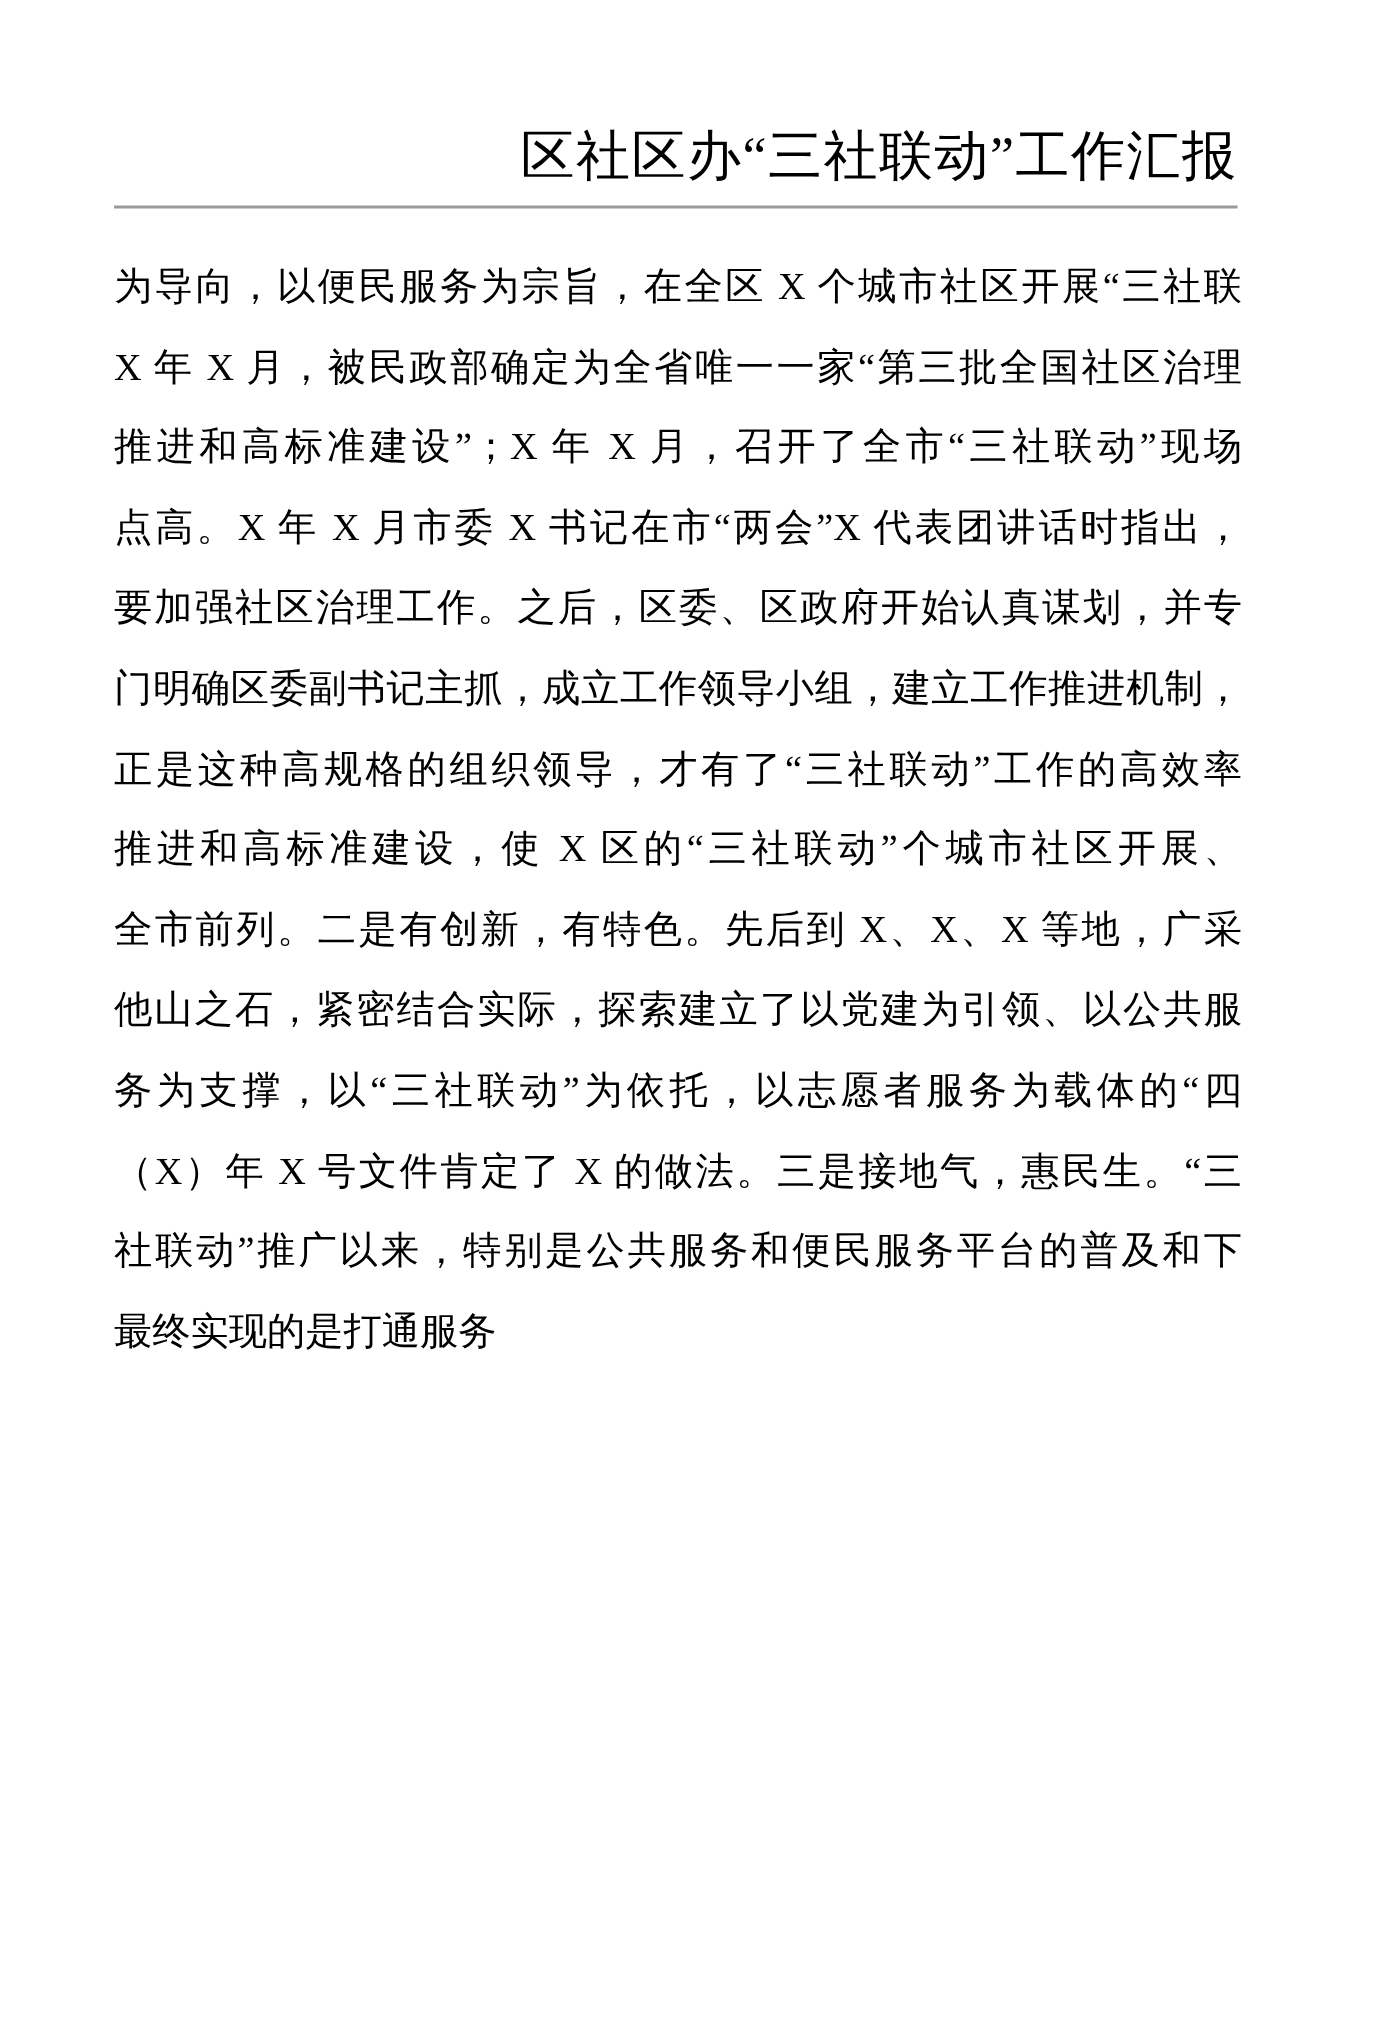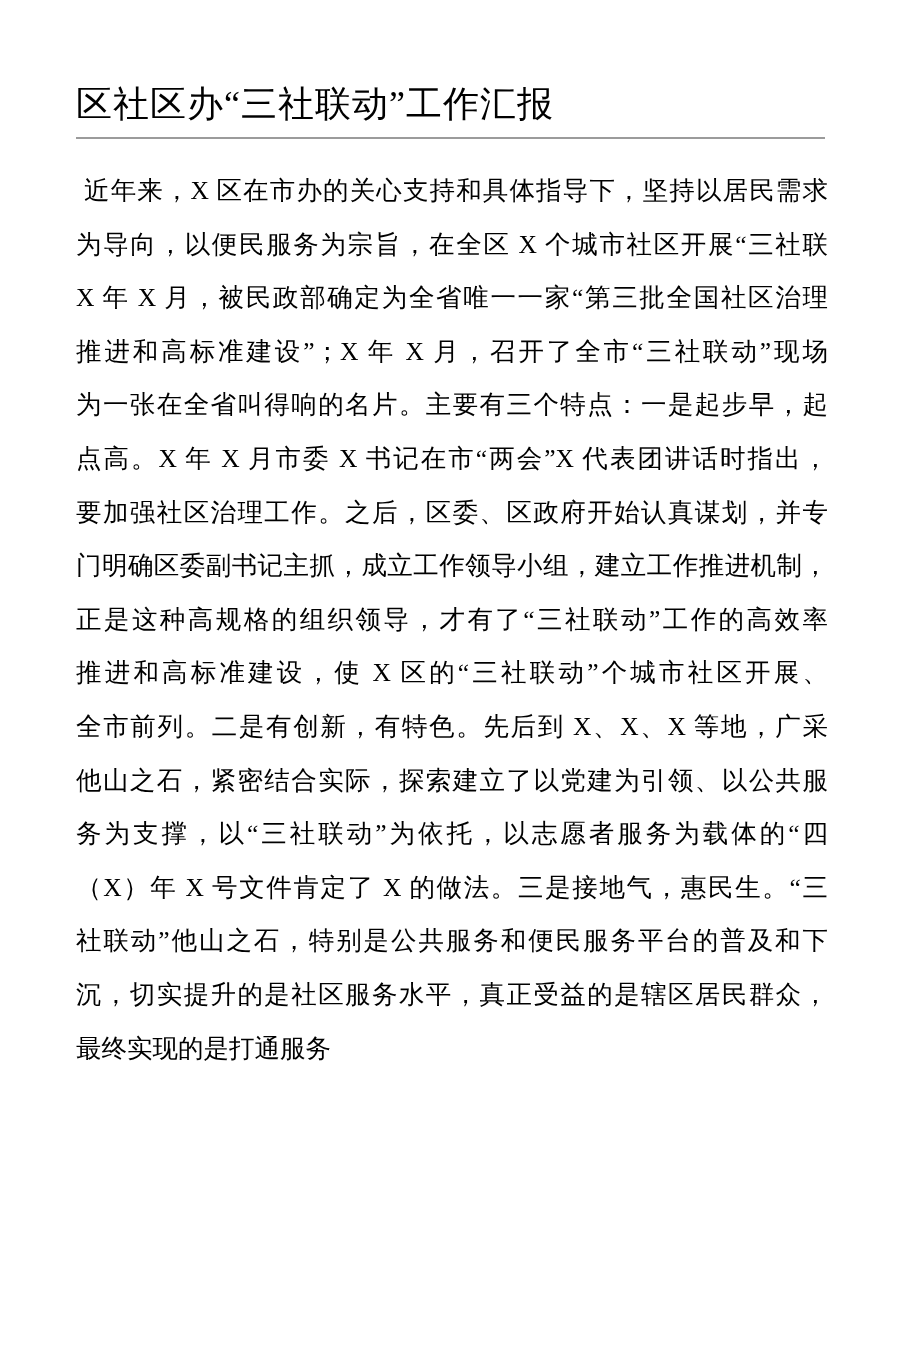--- a/index.html
+++ b/index.html
@@ -19,21 +19,21 @@
     height: 1361px;
     background: #ffffff;
     position: relative;
   }
   .doc-header {
     margin-left: 76px;
     width: 749px;
     padding-top: 84px;
     padding-bottom: 12px;
     border-bottom: 2px solid #9b9b9b;
-    text-align: left;
+    text-align: right;
   }
   .doc-title {
     margin: 0;
     font-size: 36px;
     line-height: 41px;
     font-weight: normal;
     letter-spacing: 1px;
     color: #000000;
     white-space: nowrap;
   }
@@ -65,31 +65,28 @@
   }
 </style>
 </head>
 <body>
 
 <div class="page">
   <header class="doc-header">
     <h1 class="doc-title">区社区办“三社联动”工作汇报</h1>
   </header>
   <main class="doc-body" id="doc-body">
-      <div class="line first-line">近年来，X 区在市办的关心支持和具体指导下，坚持以居民需求</div>
       <div class="line">为导向，以便民服务为宗旨，在全区 X 个城市社区开展“三社联</div>
       <div class="line">X 年 X 月，被民政部确定为全省唯一一家“第三批全国社区治理</div>
       <div class="line">推进和高标准建设”；X 年 X 月，召开了全市“三社联动”现场</div>
-      <div class="line">为一张在全省叫得响的名片。主要有三个特点：一是起步早，起</div>
       <div class="line">点高。X 年 X 月市委 X 书记在市“两会”X 代表团讲话时指出，</div>
       <div class="line">要加强社区治理工作。之后，区委、区政府开始认真谋划，并专</div>
       <div class="line">门明确区委副书记主抓，成立工作领导小组，建立工作推进机制，</div>
       <div class="line">正是这种高规格的组织领导，才有了“三社联动”工作的高效率</div>
       <div class="line">推进和高标准建设，使 X 区的“三社联动”个城市社区开展、</div>
       <div class="line">全市前列。二是有创新，有特色。先后到 X、X、X 等地，广采</div>
       <div class="line">他山之石，紧密结合实际，探索建立了以党建为引领、以公共服</div>
       <div class="line">务为支撑，以“三社联动”为依托，以志愿者服务为载体的“四</div>
       <div class="line">（X）年 X 号文件肯定了 X 的做法。三是接地气，惠民生。“三</div>
-      <div class="line">社联动”他山之石，特别是公共服务和便民服务平台的普及和下</div>
-      <div class="line">沉，切实提升的是社区服务水平，真正受益的是辖区居民群众，</div>
+      <div class="line">社联动”推广以来，特别是公共服务和便民服务平台的普及和下</div>
       <div class="line last-line">最终实现的是打通服务</div>
     </main>
 </div>
 
 </body></html>

